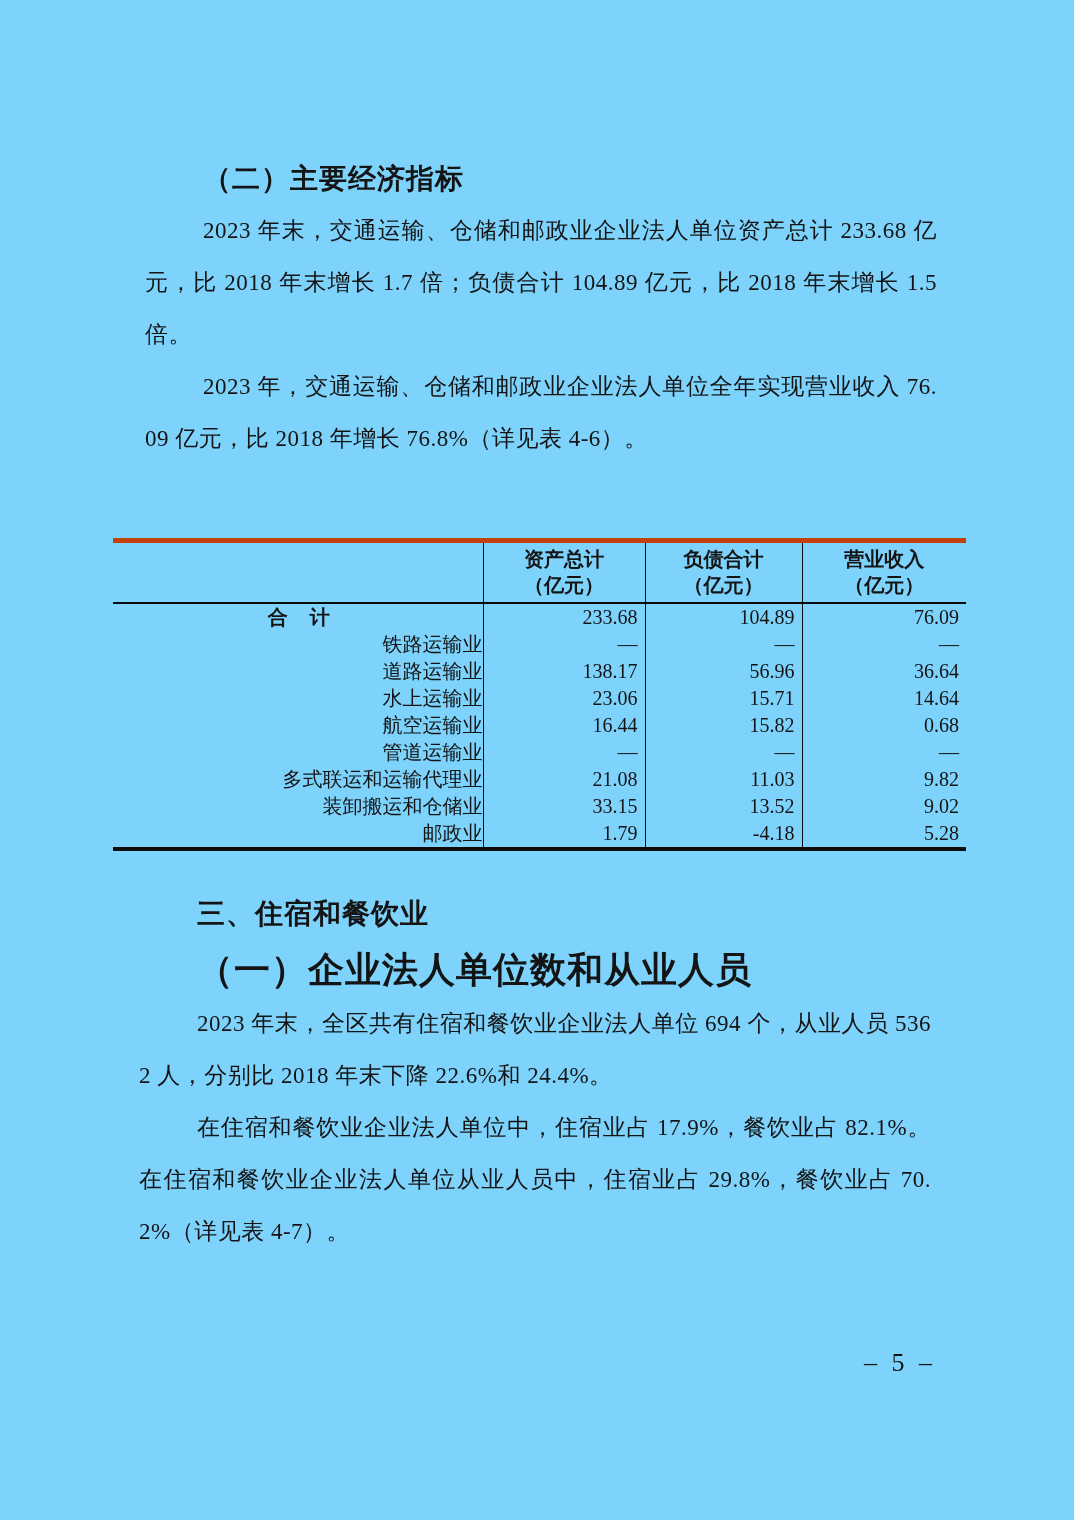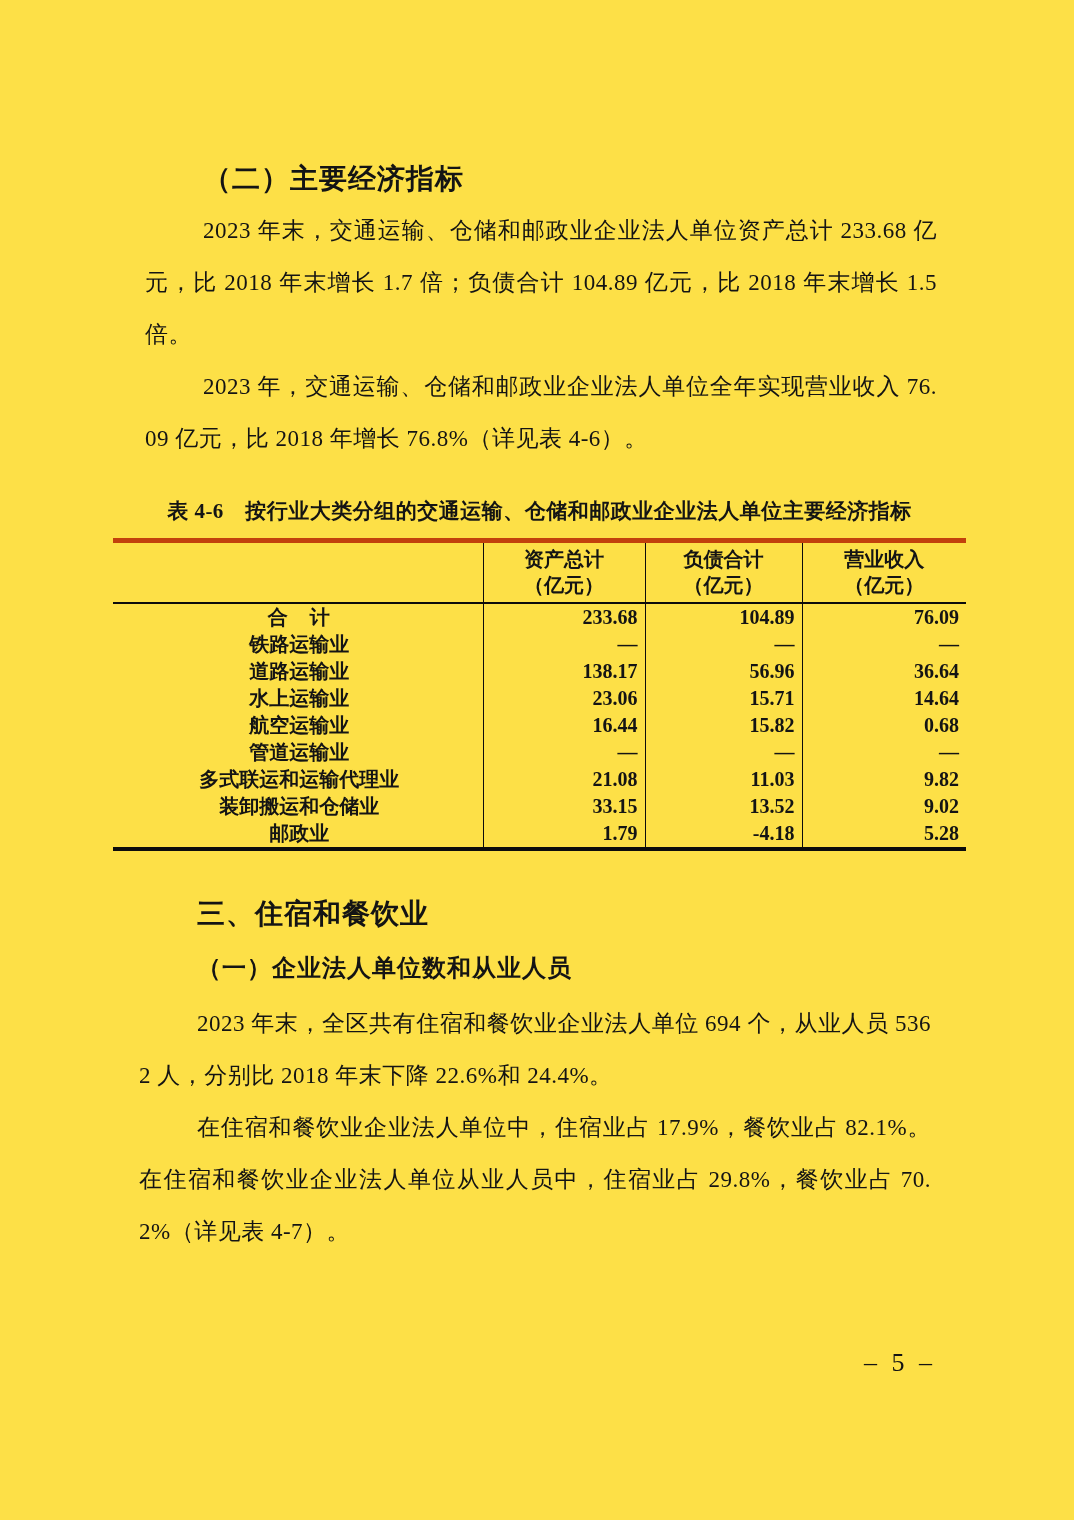--- a/index.html
+++ b/index.html
@@ -2,21 +2,21 @@
 <html><head>
 <meta charset="utf-8">
 <style>
   * { margin: 0; padding: 0; box-sizing: border-box; }
   html, body { background: #e8e8e8; }
   .page {
     position: relative;
     width: 1074px;
     height: 1520px;
     margin: 0 auto;
-    background: #fde047;
+    background: #7dd3fc;
     color: #141414;
     font-family: "Liberation Serif", "DejaVu Serif", serif;
     overflow: hidden;
   }
   
   .flow-top {
     position: absolute;
     left: 145px;
     top: 153px;
     width: 792px;
@@ -70,48 +70,46 @@
     line-height: 26px;
     height: 62px;
     padding: 3px 0;
     border-bottom: 2px solid #0c0c0c;
   }
   table.stat td {
     height: 27px;
     line-height: 27px;
     vertical-align: middle;
     overflow: hidden;
-    font-weight: bold;
   }
   table.stat .vline { border-left: 1px solid #0c0c0c; }
-  table.stat td.label { text-align: center; padding-left: 3px; }
+  table.stat td.label { text-align: right; padding-left: 3px; }
   table.stat td.label.center { text-align: center; font-weight: bold; letter-spacing: 1px; }
   table.stat td.num { text-align: right; padding-right: 7px; font-family: "Liberation Serif", "DejaVu Serif", serif; }
   
   .flow-bottom {
     position: absolute;
     left: 139px;
     top: 886px;
     width: 792px;
   }
   .h-main {
     font-family: "Liberation Sans", "DejaVu Sans", sans-serif;
     font-size: 28px;
     font-weight: bold;
     line-height: 56px;
     padding-left: 58px;
     letter-spacing: 1px;
   }
   .h-sub2 {
-    font-size: 24px;
+    font-size: 36px;
     font-weight: bold;
     line-height: 56px;
     padding-left: 58px;
     letter-spacing: 1px;
-    font-family: Liberation Mono, monospace;
   }
   
   .page-number {
     position: absolute;
     left: 800px;
     top: 1348px;
     width: 200px;
     text-align: center;
     font-size: 26px;
     letter-spacing: 4px;
@@ -121,21 +119,20 @@
 <body>
 
 <div class="page">
 
   <div class="flow-top">
     <div class="h-sub">（二）主要经济指标</div>
     <p class="para">2023 年末，交通运输、仓储和邮政业企业法人单位资产总计 233.68 亿元，比 2018 年末增长 1.7 倍；负债合计 104.89 亿元，比 2018 年末增长 1.5 倍。</p>
     <p class="para">2023 年，交通运输、仓储和邮政业企业法人单位全年实现营业收入 76.09 亿元，比 2018 年增长 76.8%（详见表 4-6）。</p>
   </div>
 
-  <div class="table-title">表 4-6　按行业大类分组的交通运输、仓储和邮政业企业法人单位主要经济指标</div>
 
   <table class="stat">
     <colgroup>
       <col class="c1">
         <col class="c2">
         <col class="c3">
         <col class="c4">
     </colgroup>
     <thead>
       <tr>

